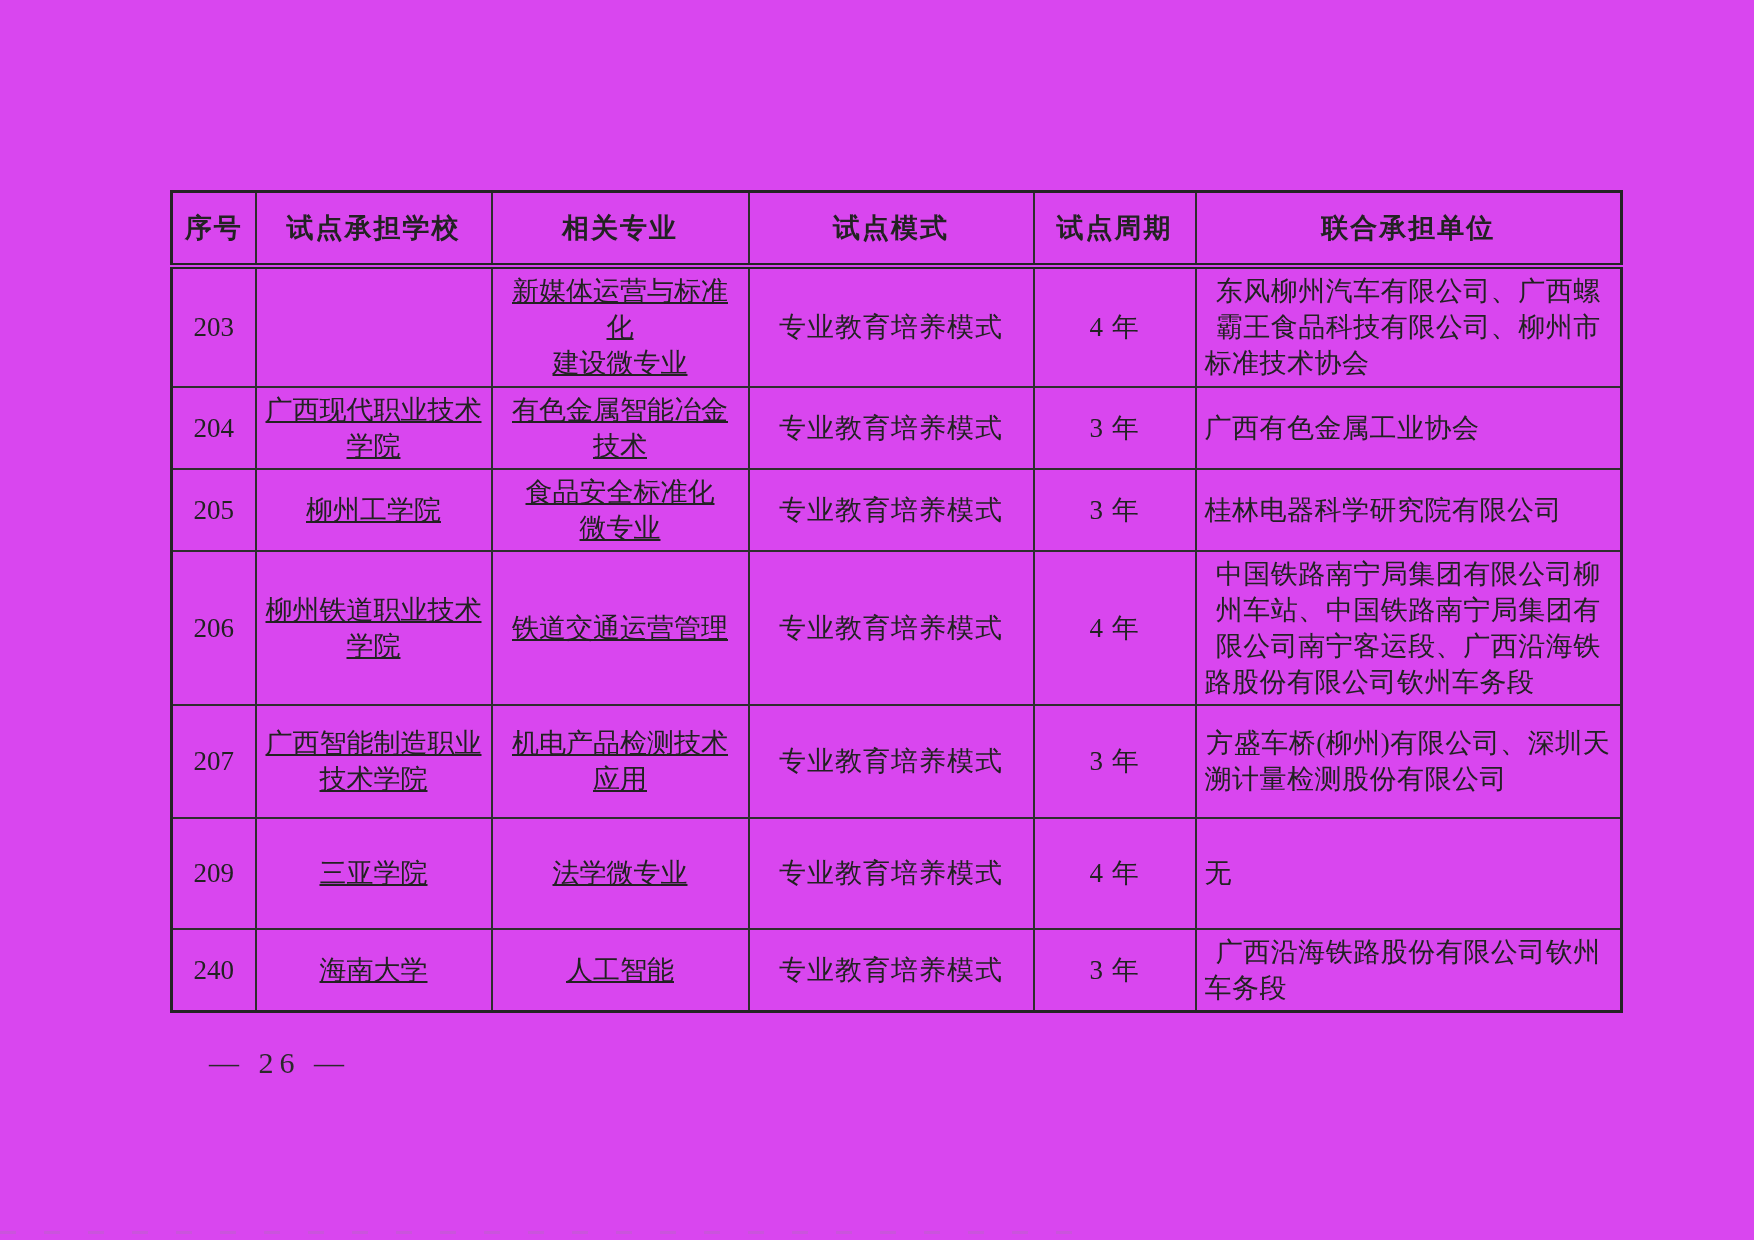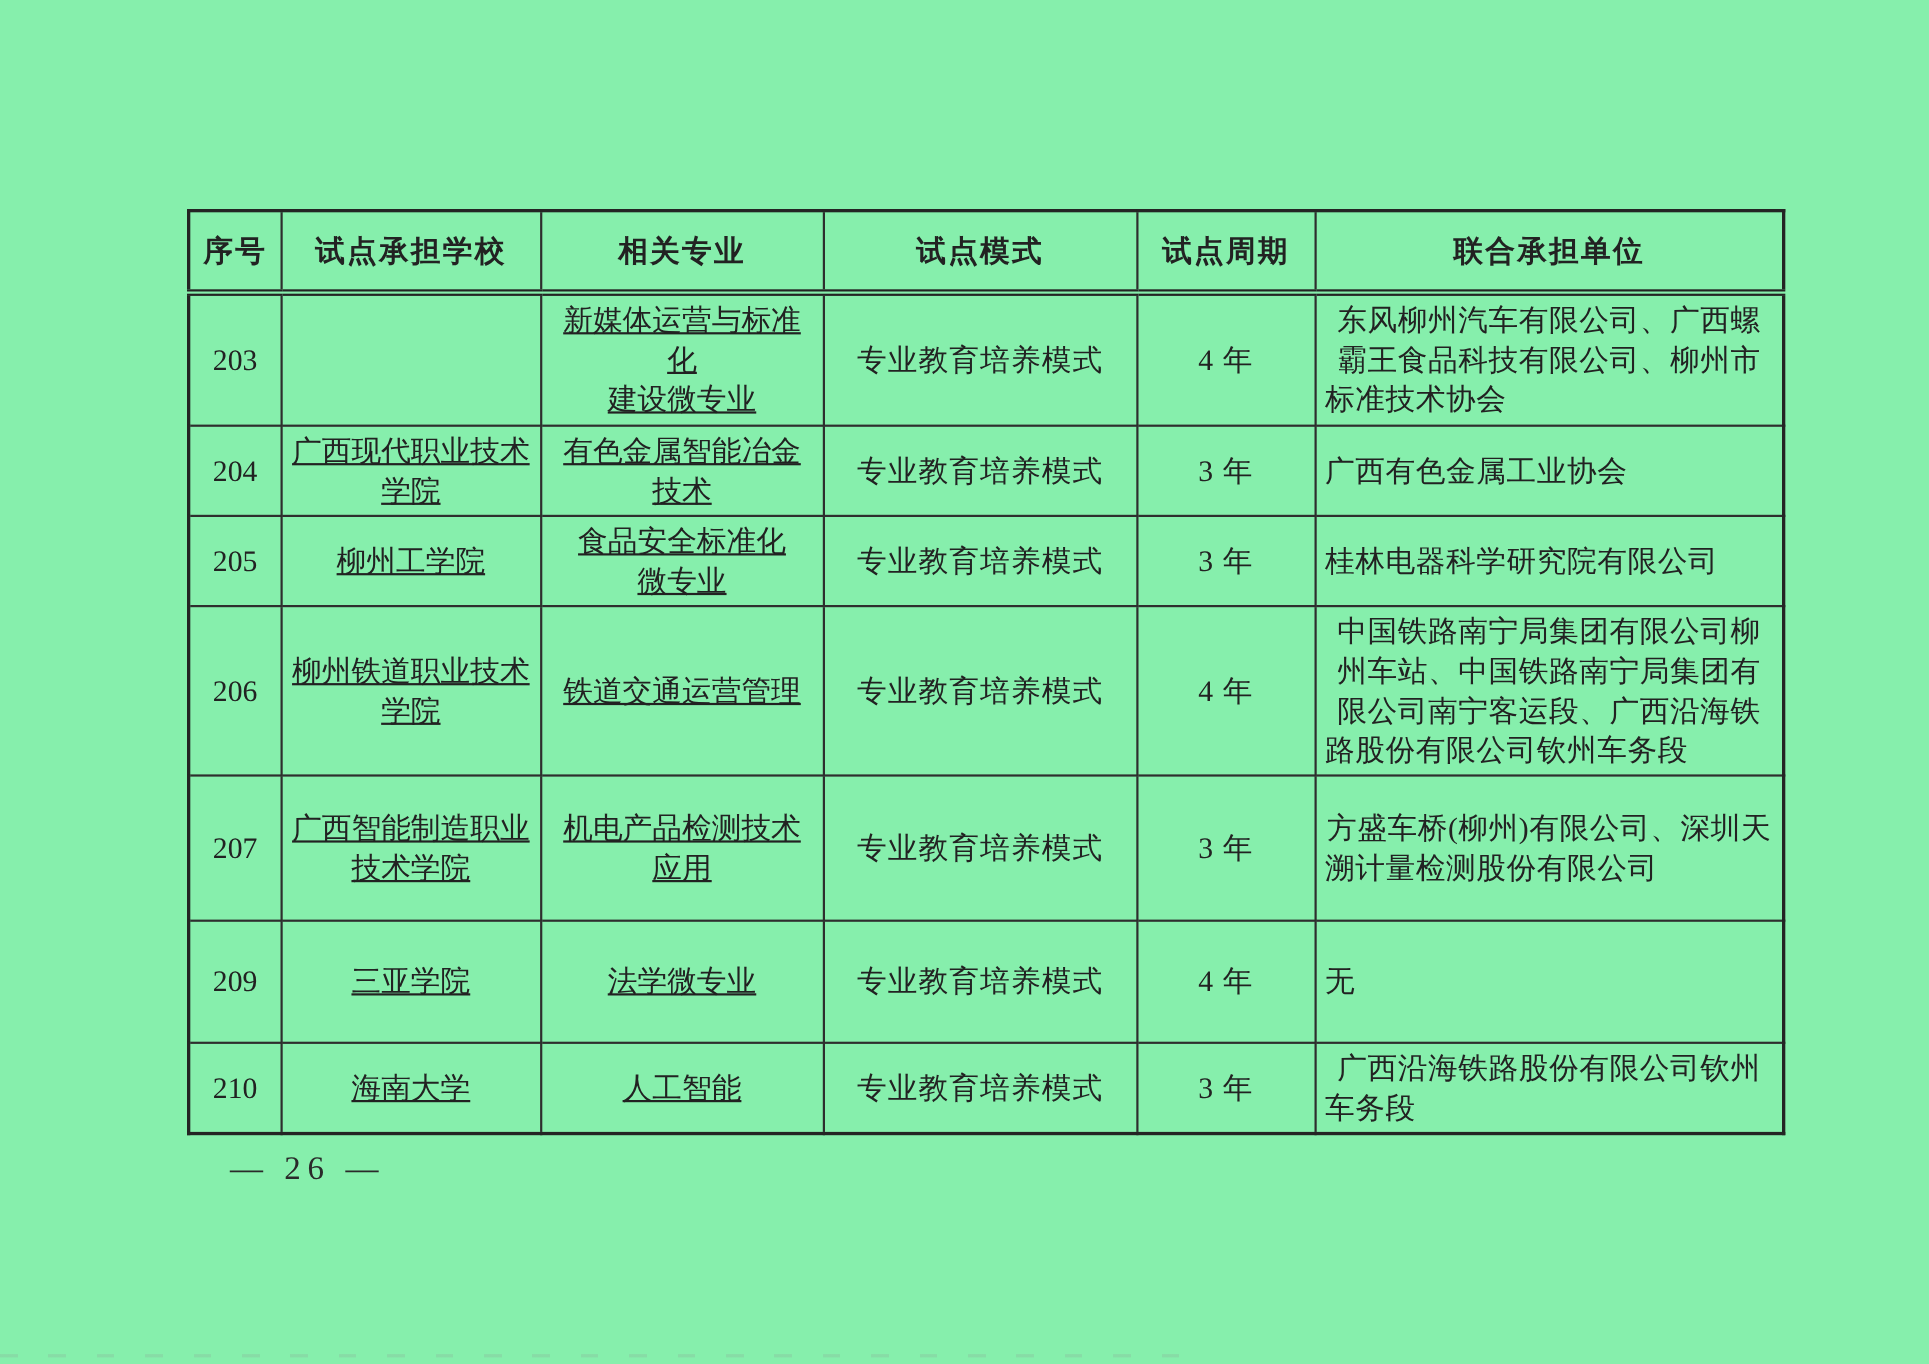--- a/index.html
+++ b/index.html
@@ -4,21 +4,21 @@
 <style>
   html, body {
     margin: 0;
     padding: 0;
     background: #ffffff;
   }
   .page {
     position: relative;
     width: 1754px;
     height: 1240px;
-    background: #86efac;
+    background: #d946ef;
     overflow: hidden;
     font-family: "Liberation Serif", "DejaVu Serif", serif;
     color: #1c1c1c;
   }
   
   table.doc-table {
     position: absolute;
     left: 170px;
     top: 190px;
     width: 1450px;
@@ -51,21 +51,21 @@
     font-weight: bold;
     font-size: 27px;
     letter-spacing: 2px;
     border-bottom: 6px double #242424; 
   }
   
   tbody tr:nth-child(1) { height: 121px; }
   tbody tr:nth-child(2) { height: 77px; }
   tbody tr:nth-child(3) { height: 67px; }
   tbody tr:nth-child(4) { height: 150px; }
-  tbody tr:nth-child(5) { height: 132px; }
+  tbody tr:nth-child(5) { height: 113px; }
   tbody tr:nth-child(6) { height: 111px; }
   tbody tr:nth-child(7) { height: 78px; }
   tbody tr:nth-child(8) { height: 65px; }
 
   td.col-no     { font-size: 27px; margin-top: 20px; }
   td.col-school,
   td.col-major  { white-space: pre-line; line-height: 37px; text-decoration: underline; }
   td.col-mode   { letter-spacing: 1px; }
   td.col-period { letter-spacing: 1px; }
   td.col-partners {
@@ -178,21 +178,21 @@
         </tr>
         <tr>
           <td class="col-no">209</td>
           <td class="col-school">三亚学院</td>
           <td class="col-major">法学微专业</td>
           <td class="col-mode">专业教育培养模式</td>
           <td class="col-period">4 年</td>
           <td class="col-partners">无</td>
         </tr>
         <tr>
-          <td class="col-no">210</td>
+          <td class="col-no">240</td>
           <td class="col-school">海南大学</td>
           <td class="col-major">人工智能</td>
           <td class="col-mode">专业教育培养模式</td>
           <td class="col-period">3 年</td>
           <td class="col-partners">广西沿海铁路股份有限公司钦州车务段</td>
         </tr>
       </tbody>
   </table>
 
   <div class="page-number">— 26 —</div>

